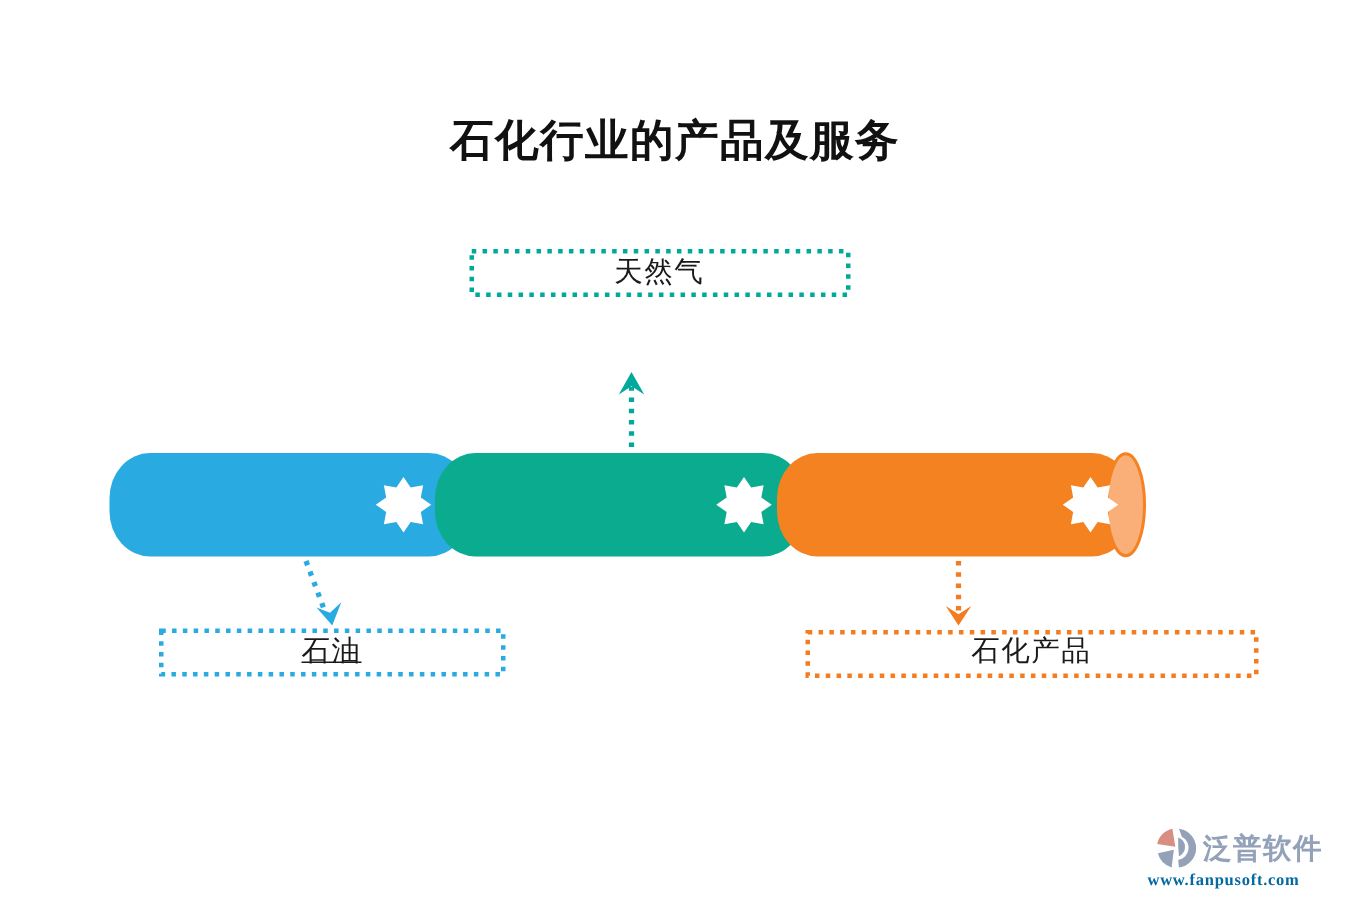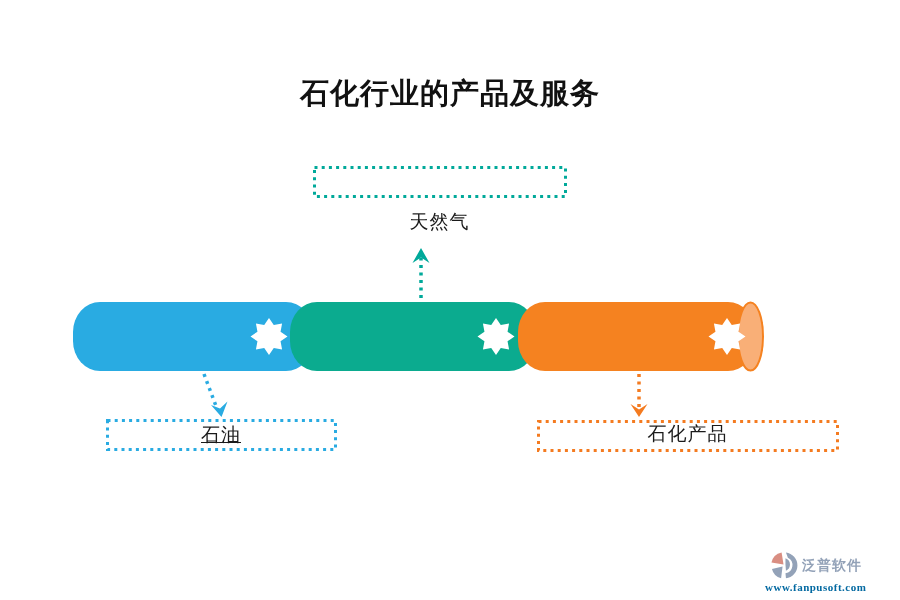--- a/index.html
+++ b/index.html
@@ -33,42 +33,42 @@
     letter-spacing: 1px;
   }
   .callout-label {
     position: absolute;
     text-align: center;
     font-size: 19px;
     color: #1a1a1a;
     line-height: 29px;
     letter-spacing: 1px;
   }
-  .label-gas  { left: 314px; top: 167px; width: 251px; height: 29px; margin-top: 40px; }
+  .label-gas  { left: 314px; top: 167px; width: 251px; height: 29px; }
   .label-oil  { left: 107px; top: 420px; width: 228px; height: 29px; text-decoration: underline; }
   .label-chem { left: 538px; top: 421px; width: 299px; height: 29px; font-family: Liberation Mono, monospace; }
 
   .watermark {
     position: absolute;
     left: 756px;
     top: 551px;
     width: 140px;
     height: 46px;
   }
   .wm-row {
     position: absolute;
     left: 14px;
     top: 0;
     display: flex;
     align-items: center;
   }
   .wm-logo { width: 29px; height: 29px; display: block; }
   .wm-brand {
     font-family: "Liberation Sans", "DejaVu Sans", sans-serif;
-    font-size: 14px;
+    font-size: 19px;
     font-weight: bold;
     color: #93A2B8;
     margin-left: 3px;
     white-space: nowrap;
     letter-spacing: 1px;
   }
   .wm-url {
     position: absolute;
     left: 9px;
     top: 30px;

